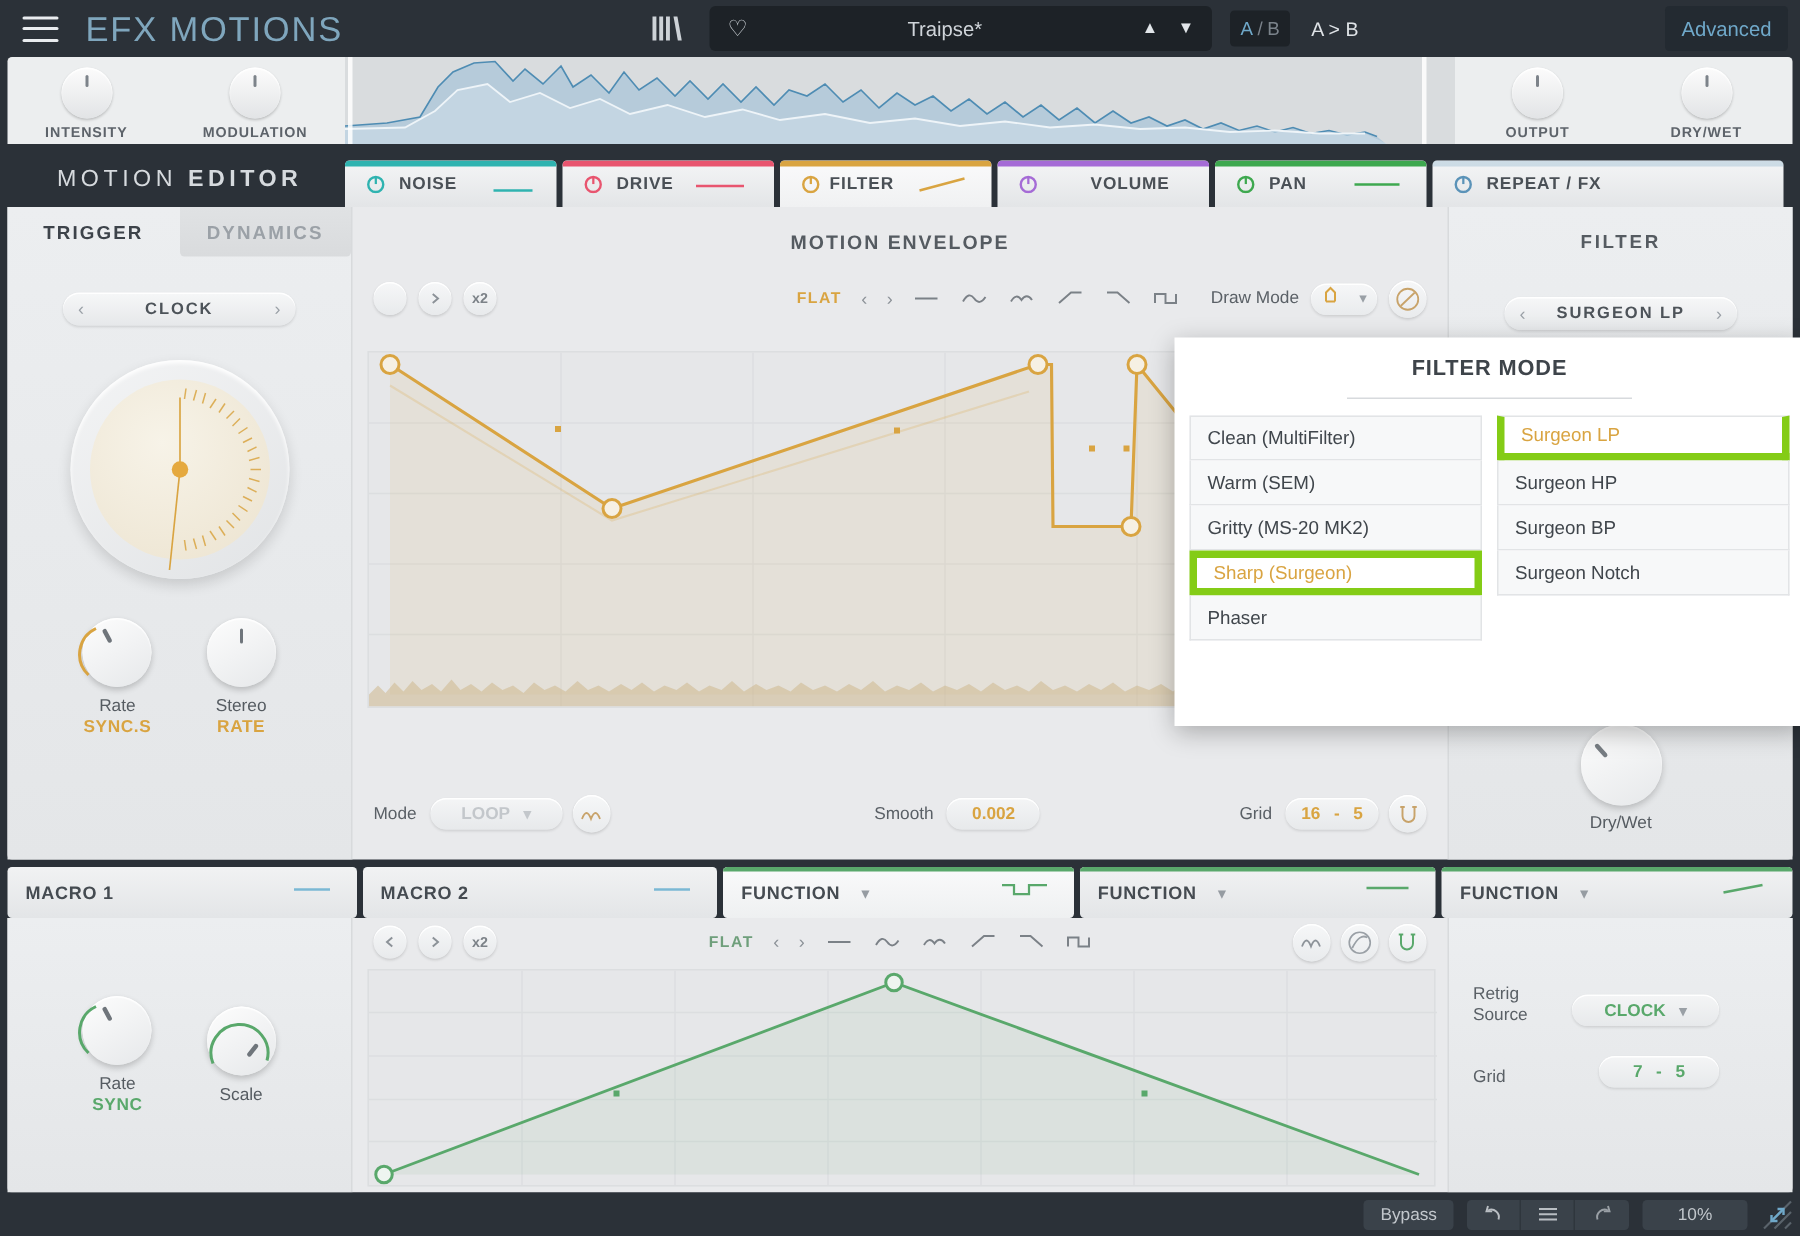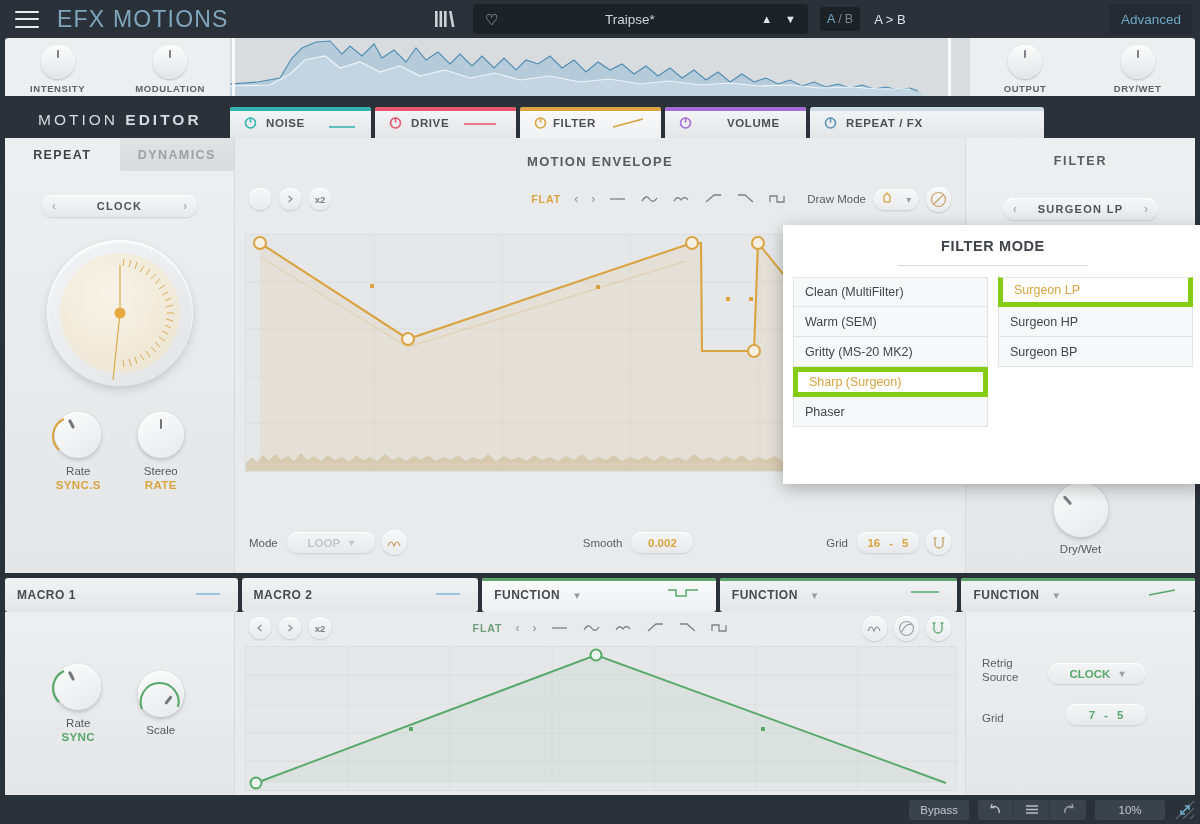--- a/index.html
+++ b/index.html
@@ -328,39 +328,52 @@
               <circle cx="6.5" cy="7" r="5" fill="none" stroke="#a56bd6" stroke-width="1.6"></circle>
               <rect x="5.8" y="1.5" width="1.5" height="5.2" fill="#a56bd6"></rect>
             </svg>
           </span>
         <span class="lab">VOLUME</span>
         <span class="curve"><svg width="42" height="14" viewBox="0 0 42 14">
               <path d="M6,5 Q16,3 24,8 T40,11" fill="none" stroke="#a56bd6" stroke-width="1.5"></path>
             </svg></span>
       </div>
 
+      <div class="mtab" style="width:141px;">
+        <div class="top" style="background:#3ea84f;"></div>
+        <span class="pw">
+            <svg width="13" height="13" viewBox="0 0 13 13">
+              <circle cx="6.5" cy="7" r="5" fill="none" stroke="#3ea84f" stroke-width="1.6"></circle>
+              <rect x="5.8" y="1.5" width="1.5" height="5.2" fill="#3ea84f"></rect>
+            </svg>
+          </span>
+        <span class="lab">PAN</span>
+        <span class="curve"><svg width="42" height="14" viewBox="0 0 42 14">
+              <line x1="8" y1="7" x2="38" y2="7" stroke="#3ea84f" stroke-width="1.6"></line>
+            </svg></span>
+      </div>
 
       <div class="mtab" style="width:234px;">
         <div class="top" style="background:#5b93b8;opacity:.25;"></div>
         <span class="pw">
             <svg width="13" height="13" viewBox="0 0 13 13">
               <circle cx="6.5" cy="7" r="5" fill="none" stroke="#5b93b8" stroke-width="1.6"></circle>
               <rect x="5.8" y="1.5" width="1.5" height="5.2" fill="#5b93b8"></rect>
             </svg>
           </span>
         <span class="lab">REPEAT / FX</span>
       </div>
     </div>
   </div>
 
   <div class="main">
 
     <div class="leftpanel">
       <div class="tabrow">
-        <div class="ttab on">REPEAT</div>
+        <div class="ttab on">TRIGGER</div>
         <div class="ttab off">DYNAMICS</div>
       </div>
       <div class="selector">
         <span class="cv">‹</span>
         <span class="txt">CLOCK</span>
         <span class="cv">›</span>
       </div>
       <div class="bigknob">
         <div class="inner"></div>
         <svg width="146" height="146" viewBox="0 0 146 146">
@@ -571,20 +584,21 @@
         <div class="popitem">Clean (MultiFilter)</div>
         <div class="popitem">Warm (SEM)</div>
         <div class="popitem">Gritty (MS-20 MK2)</div>
         <div class="popitem sel">Sharp (Surgeon)</div>
         <div class="popitem">Phaser</div>
       </div>
       <div class="pop-col">
         <div class="popitem sel">Surgeon LP</div>
         <div class="popitem">Surgeon HP</div>
         <div class="popitem">Surgeon BP</div>
+        <div class="popitem">Surgeon Notch</div>
       </div>
     </div>
   </div>
 
   <div class="fnbar">
     <div class="fnslot" style="width:233px;">
       <span class="nm">MACRO 1</span>
       <span class="cv"><svg width="36" height="12" viewBox="0 0 36 12">
             <line x1="6" y1="6" x2="30" y2="6" stroke="#7bb8d4" stroke-width="1.7"></line>
           </svg></span>

